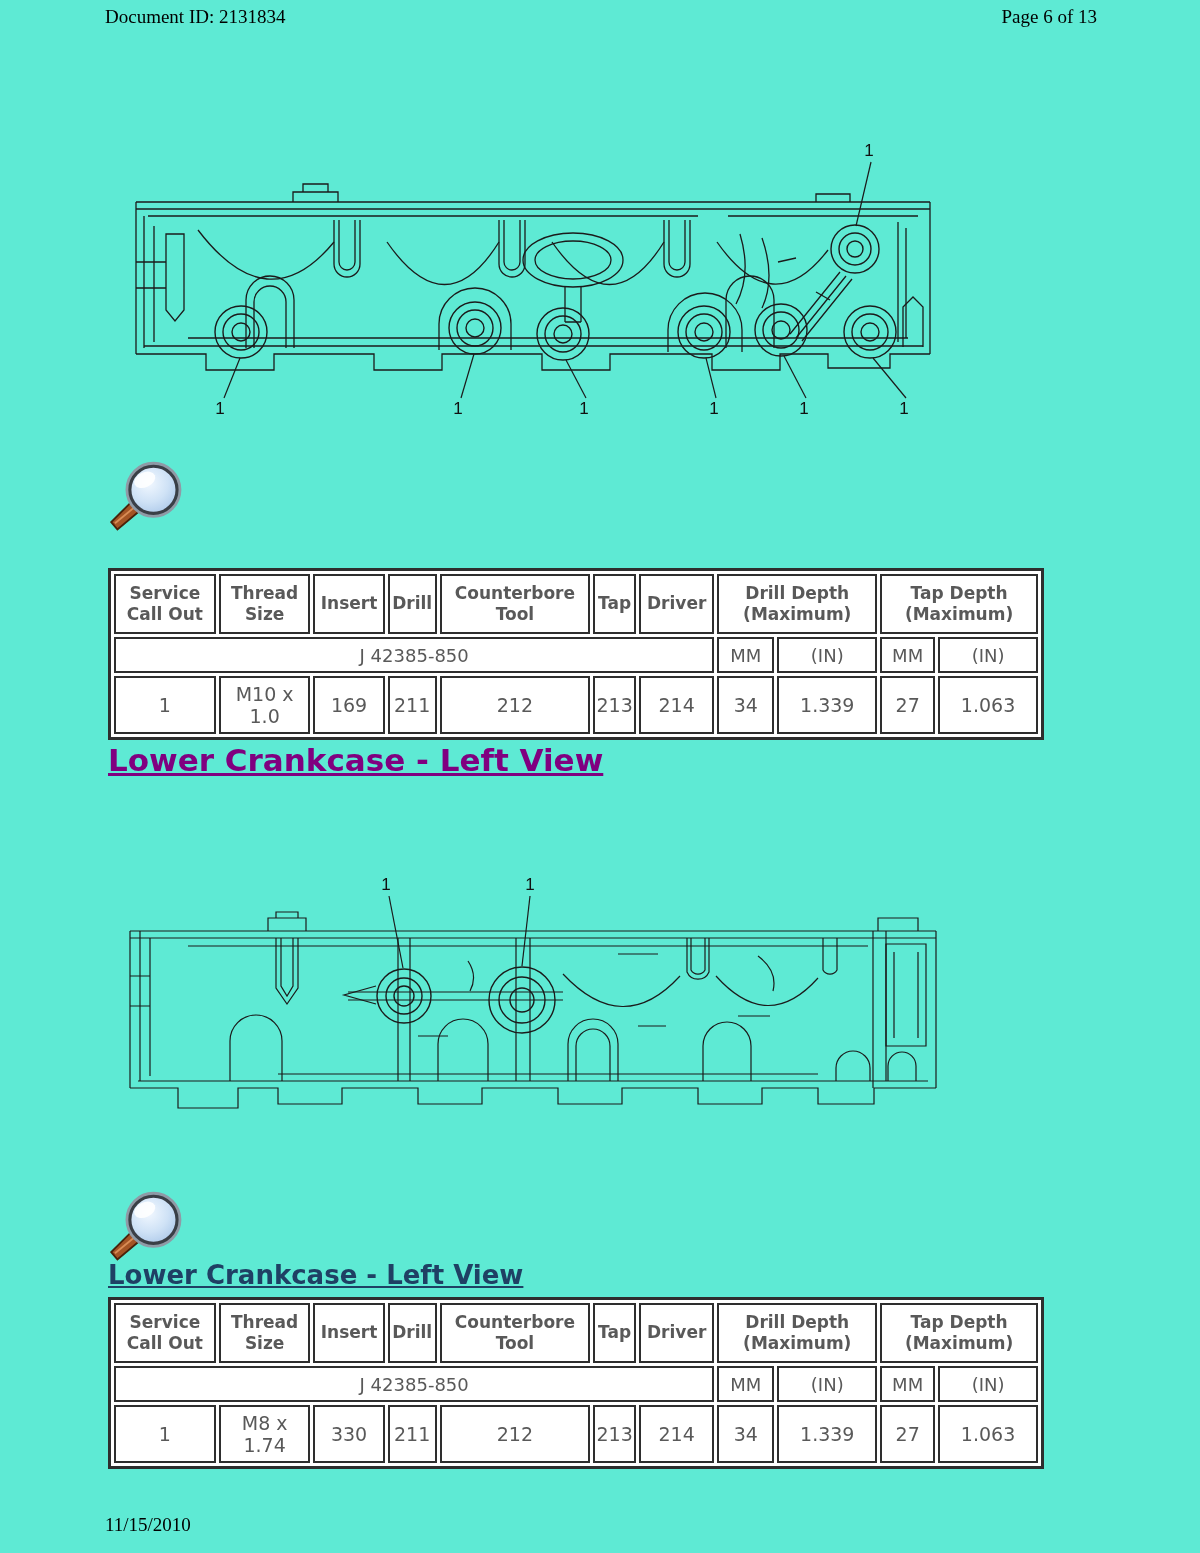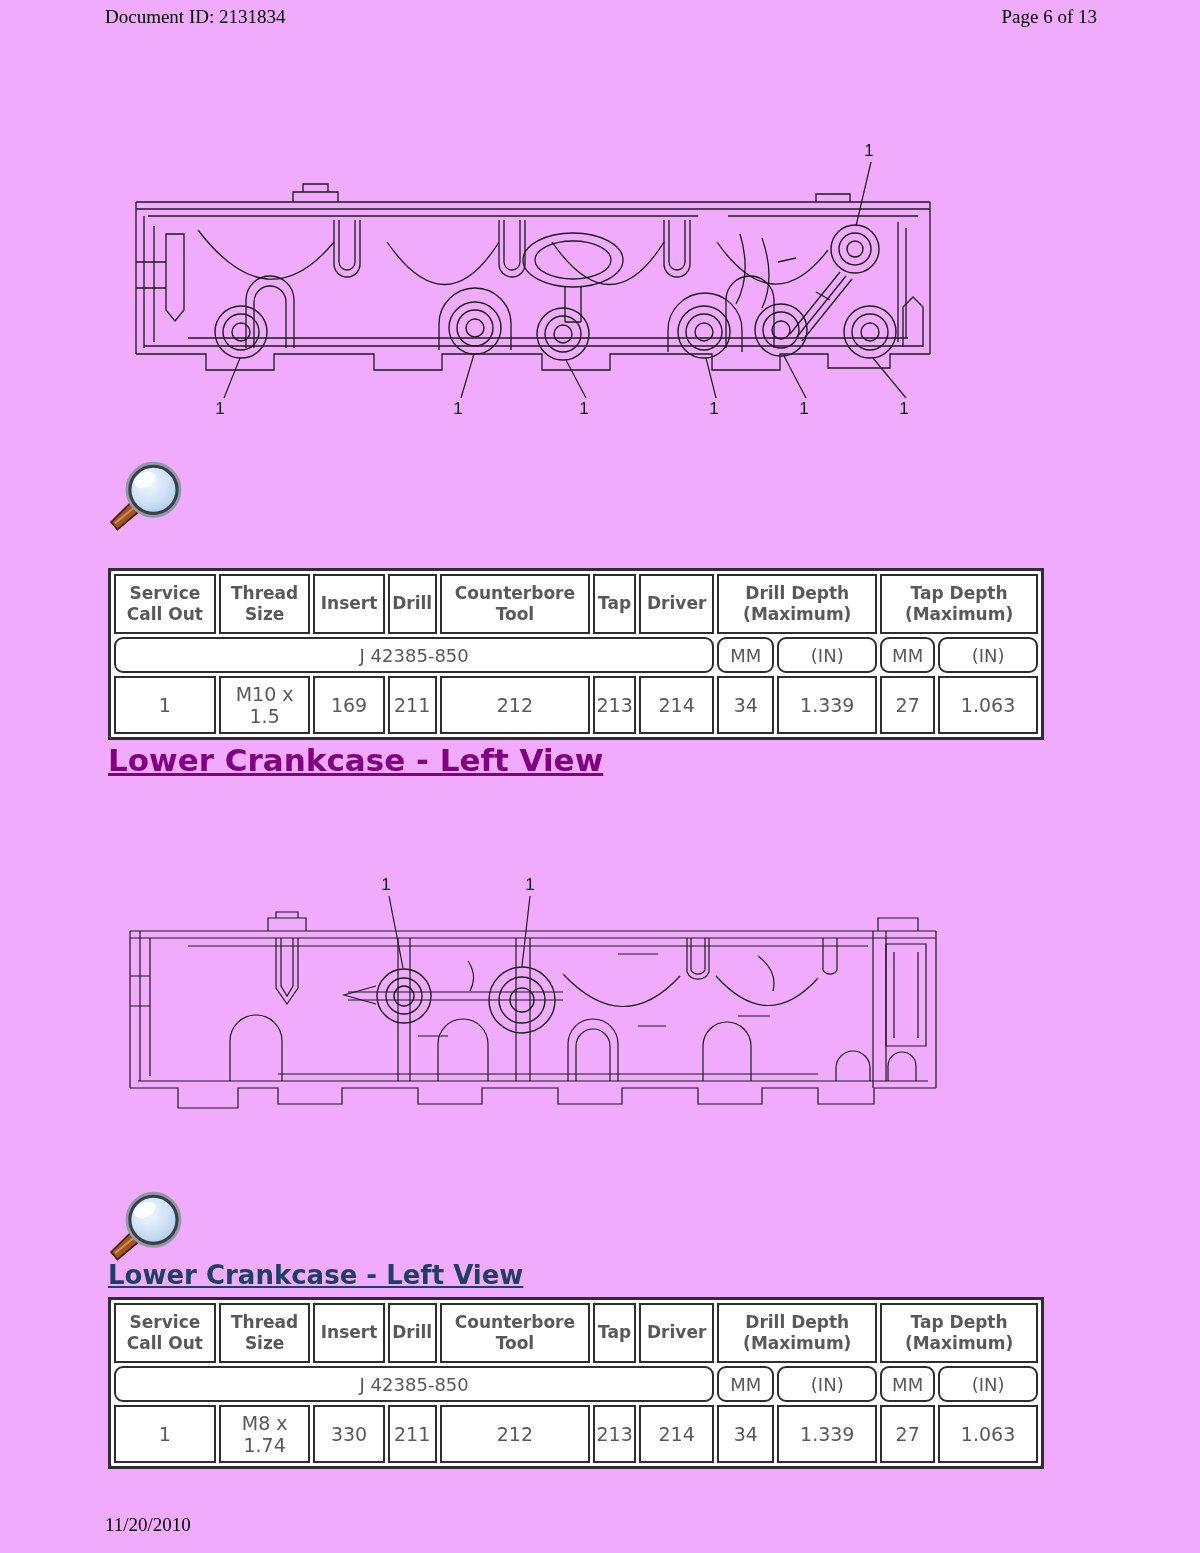--- a/index.html
+++ b/index.html
@@ -1,16 +1,16 @@
 <!DOCTYPE html>
 <html><head>
 <meta charset="utf-8">
 <style>
   html,body{margin:0;padding:0;background:#ffffff;}
-  #page{position:relative;width:1200px;height:1553px;background:#f0abfc;overflow:hidden;
+  #page{position:relative;width:1200px;height:1553px;background:#5eead4;overflow:hidden;
         font-family:"DejaVu Sans",sans-serif;}
   
   .chrome{position:absolute;left:105px;right:103px;color:#000;
           font-family:"Liberation Serif",serif;font-size:19px;}
   #page-header{top:6px;display:flex;justify-content:space-between;}
   #page-footer{top:1514px;display:flex;justify-content:space-between;}
   
   .sec-heading{position:absolute;left:108px;color:#1f4064;font-weight:bold;
                font-size:26px;text-decoration:underline;letter-spacing:0;}
   .link-heading{position:absolute;left:108px;color:#800080;font-weight:bold;
@@ -19,21 +19,21 @@
   .figure{position:absolute;}
   .figure svg{display:block;}
   
   .magnifier{position:absolute;width:80px;height:72px;}
   
   .spec-table{position:absolute;left:108px;border-collapse:separate;border-spacing:3px;
               border:3px solid #2e2e2e;background:#fff;table-layout:fixed;width:936px;}
   .spec-table th,.spec-table td{border:2px solid #2e2e2e;color:#595959;text-align:center;
               vertical-align:middle;padding:2px 1px;overflow:hidden;background:#fff;}
   .spec-table th{font-size:17px;font-weight:bold;height:52px;line-height:1.25;}
-  .spec-table .tool-row td{font-size:18px;height:28px;font-weight:normal;border-radius:9px;}
+  .spec-table .tool-row td{font-size:18px;height:28px;font-weight:normal;}
   .spec-table .data-row td{font-size:19px;height:50px;font-weight:normal;}
   .callout-text{font-family:"Liberation Sans",sans-serif;font-size:17px;fill:#111;}
   .draw{stroke:#1b1b1b;fill:none;}
 </style>
 </head>
 <body>
 
 <div id="page">
 
   <div id="page-header" class="chrome">
@@ -161,21 +161,21 @@
     </tr>
     <tr class="tool-row">
       <td colspan="7">J 42385-850</td>
       <td>MM</td>
       <td>(IN)</td>
       <td>MM</td>
       <td>(IN)</td>
     </tr>
     <tr class="data-row">
       <td>1</td>
-      <td>M10 x 1.5</td>
+      <td>M10 x 1.0</td>
       <td>169</td>
       <td>211</td>
       <td>212</td>
       <td>213</td>
       <td>214</td>
       <td>34</td>
       <td>1.339</td>
       <td>27</td>
       <td>1.063</td>
     </tr>
@@ -292,16 +292,16 @@
       <td>214</td>
       <td>34</td>
       <td>1.339</td>
       <td>27</td>
       <td>1.063</td>
     </tr>
   </tbody>
     </table>
 
   <div id="page-footer" class="chrome">
-    <span>11/20/2010</span>
+    <span>11/15/2010</span>
   </div>
 
 </div>
 
 </body></html>

